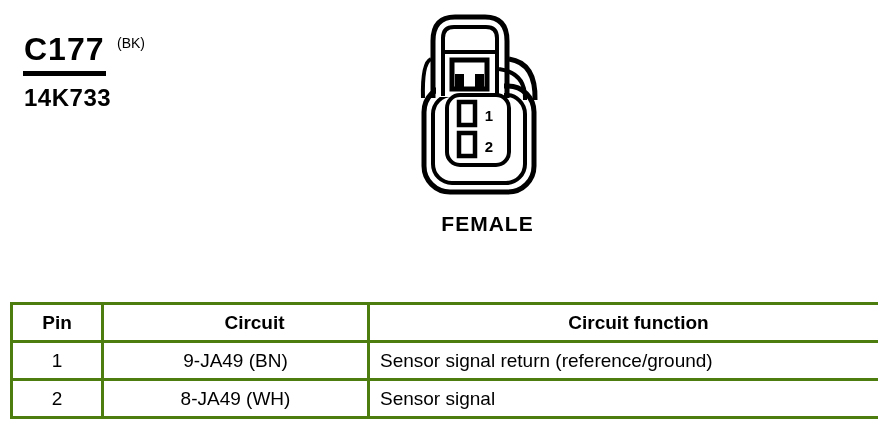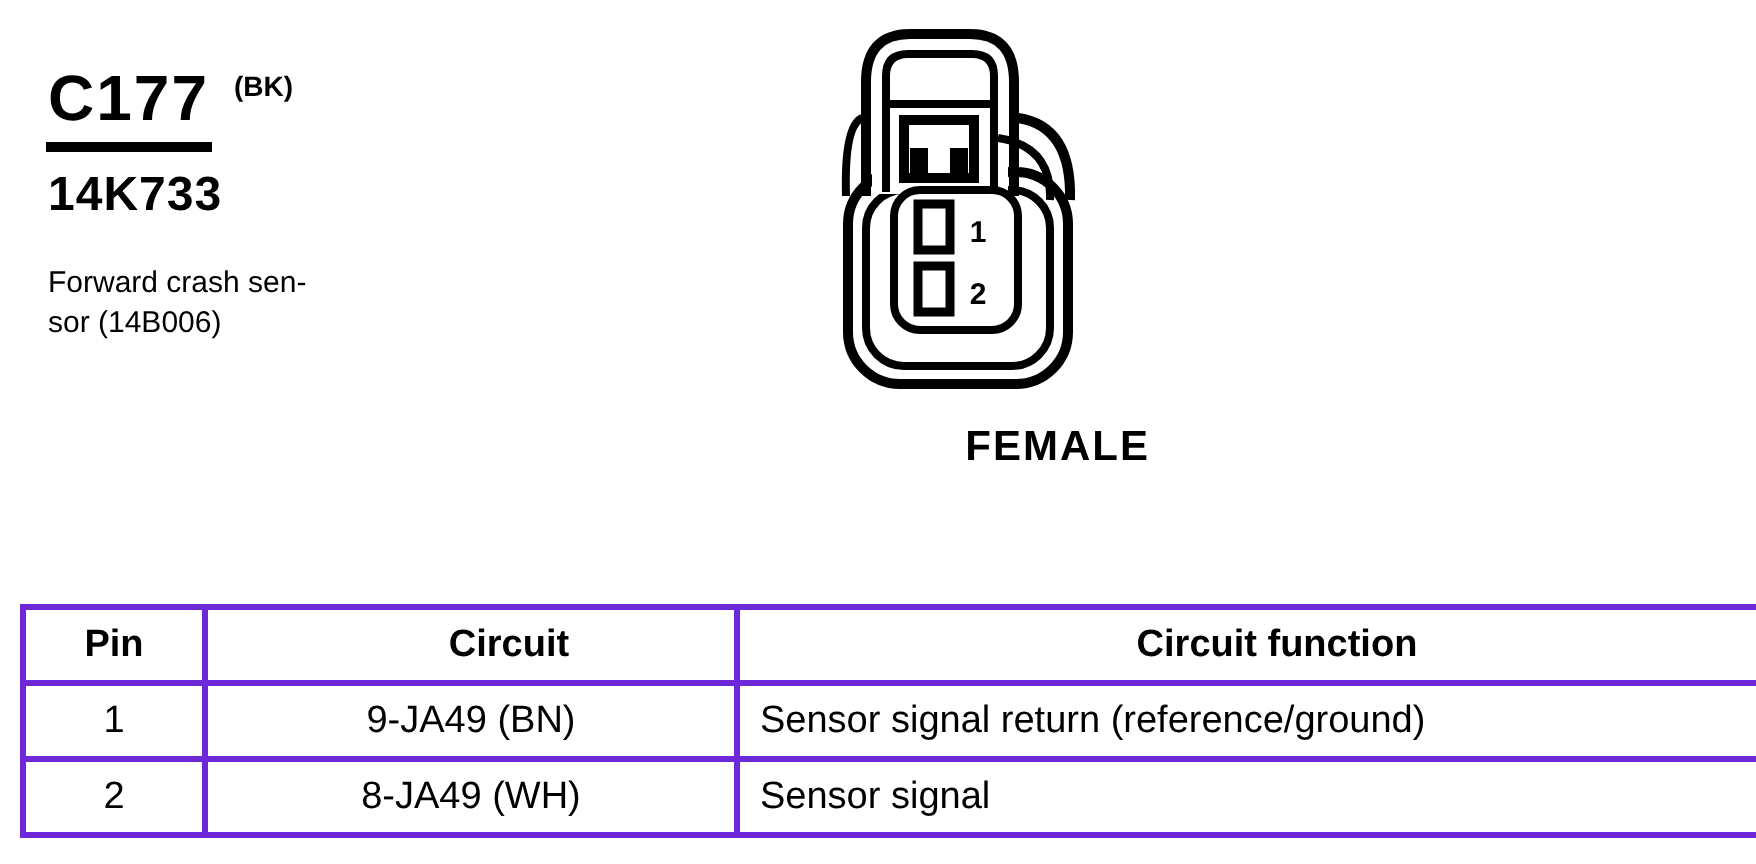--- a/index.html
+++ b/index.html
@@ -24,21 +24,21 @@
     font-size: 32px;
     font-weight: 700;
     letter-spacing: 1px;
     line-height: 1;
   }
   .connector-color {
     position: absolute;
     left: 117px;
     top: 36px;
     font-size: 14px;
-    font-weight: 700;
+    font-weight: 400;
     line-height: 1;
   }
   .id-underline {
     position: absolute;
     left: 23px;
     top: 71px;
     width: 83px;
     height: 5px;
     background: #000000;
   }
@@ -65,38 +65,38 @@
     left: 380px;
     top: 0px;
     width: 220px;
     height: 250px;
   }
   .gender-label {
     position: absolute;
     left: 400px;
     top: 212px;
     width: 175px;
-    text-align: right;
+    text-align: center;
     font-size: 21px;
     font-weight: 700;
     letter-spacing: 1px;
   }
   
   .pinout-table {
     position: absolute;
     left: 10px;
     top: 302px;
     width: 856px;
     border-collapse: collapse;
     table-layout: fixed;
     font-size: 19px;
   }
   .pinout-table th,
   .pinout-table td {
-    border: 3px solid #6d28d9;
+    border: 3px solid #4d7c0f;
     height: 35px;
     padding: 0;
     text-align: center;
     vertical-align: middle;
     font-weight: 400;
   }
   .pinout-table th {
     font-weight: 700;
   }
   .pinout-table .col-pin      { width: 88px;  }
@@ -109,24 +109,20 @@
 </style>
 </head>
 <body>
 
 <div class="page">
 
   <div class="connector-id">C177</div>
   <div class="connector-color">(BK)</div>
   <div class="id-underline"></div>
   <div class="part-number">14K733</div>
-  <div class="description">
-    <div>Forward crash sen-</div>
-    <div>sor (14B006)</div>
-  </div>
 
   <svg class="connector-svg" viewBox="380 0 220 250" xmlns="http://www.w3.org/2000/svg">
 
     <rect x="424" y="86" width="110" height="106" rx="26" fill="#ffffff" stroke="#000000" stroke-width="5"></rect>
 
     <rect x="433" y="95" width="92" height="88" rx="19" fill="none" stroke="#000000" stroke-width="4"></rect>
 
     <rect x="436" y="19" width="68" height="78" fill="#ffffff" stroke="none"></rect>
 
     <path d="M431,59 Q422,63 423,98" fill="none" stroke="#000000" stroke-width="4"></path>

